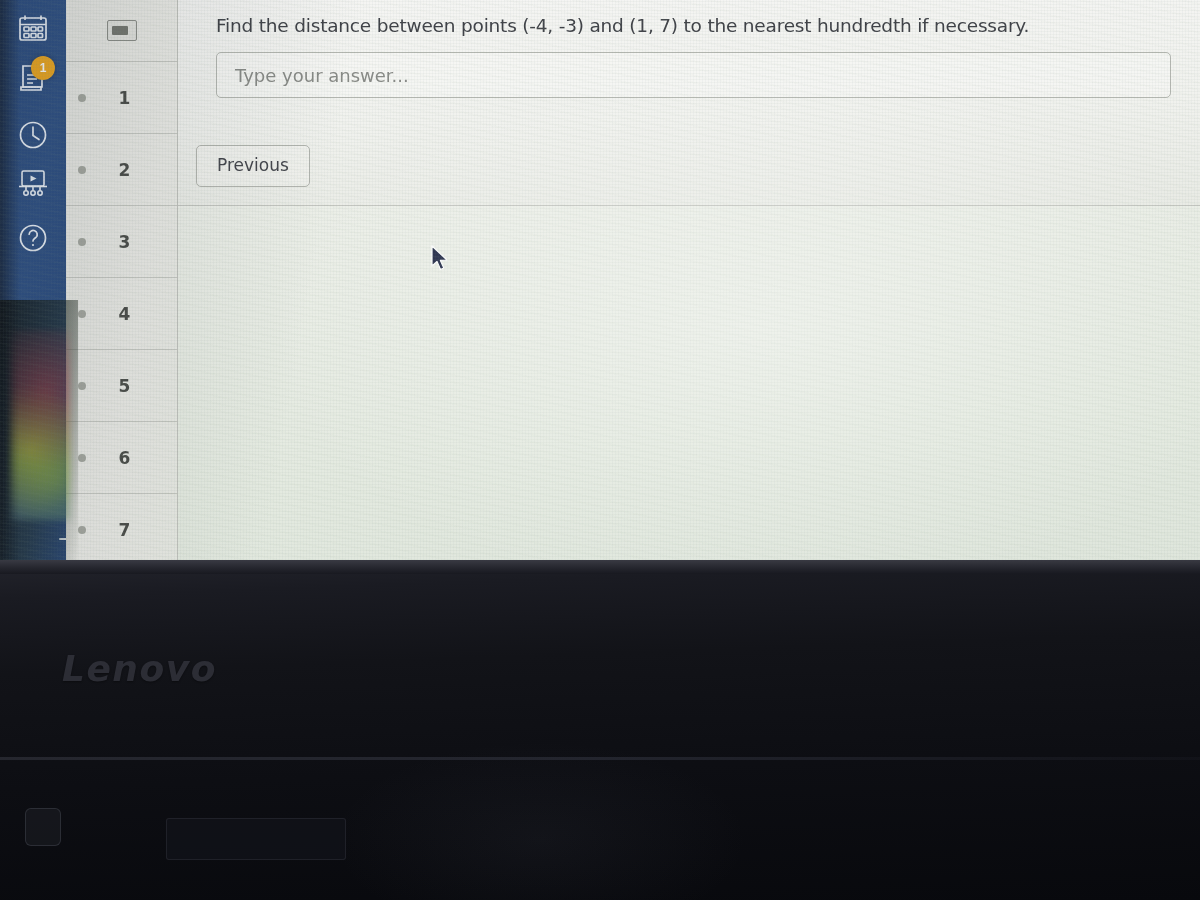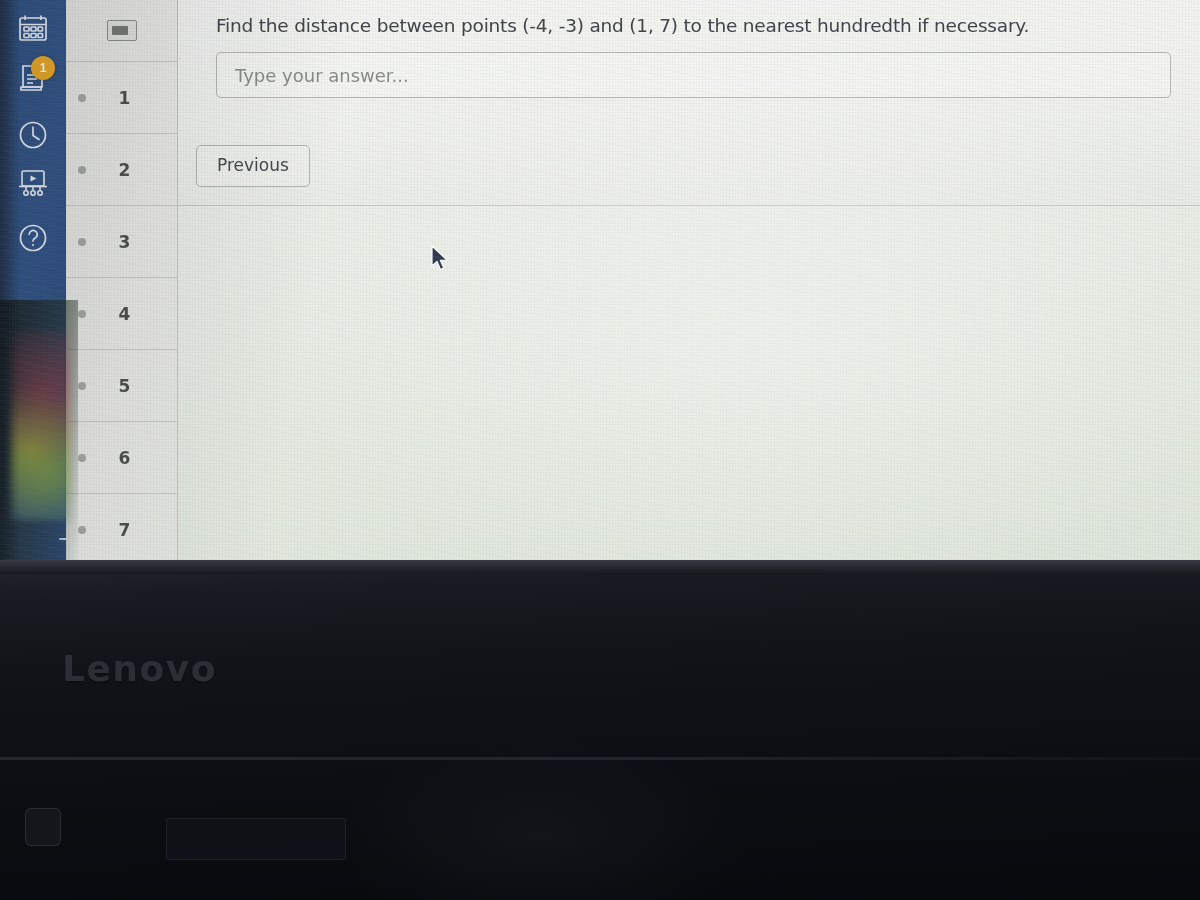--- a/index.html
+++ b/index.html
@@ -26,20 +26,21 @@
     position: absolute; left: 0; top: 560px; width: 1200px; height: 14px;
     background: linear-gradient(180deg, #3a3b44 0%, #24252d 60%, #181920 100%);
     opacity: .95;
   }
   .lenovo-logo {
     position: absolute; left: 62px; top: 648px;
     font-size: 36px; font-weight: 700; letter-spacing: 1.5px;
     color: #3d3e48; opacity: .62;
     font-family: "DejaVu Sans", sans-serif;
     text-shadow: 0 1px 2px rgba(0,0,0,.6);
+    font-style: italic;
   }
   .hinge-seam {
     position: absolute; left: 0; top: 757px; width: 1200px; height: 3px;
     background: linear-gradient(90deg, rgba(60,62,72,.5), rgba(40,42,52,.8), rgba(25,26,34,.4));
   }
   .key-a {
     position: absolute; left: 25px; top: 808px; width: 36px; height: 38px;
     border: 1px solid rgba(90,92,104,.35); border-radius: 6px;
     background: rgba(30,31,38,.5);
   }

